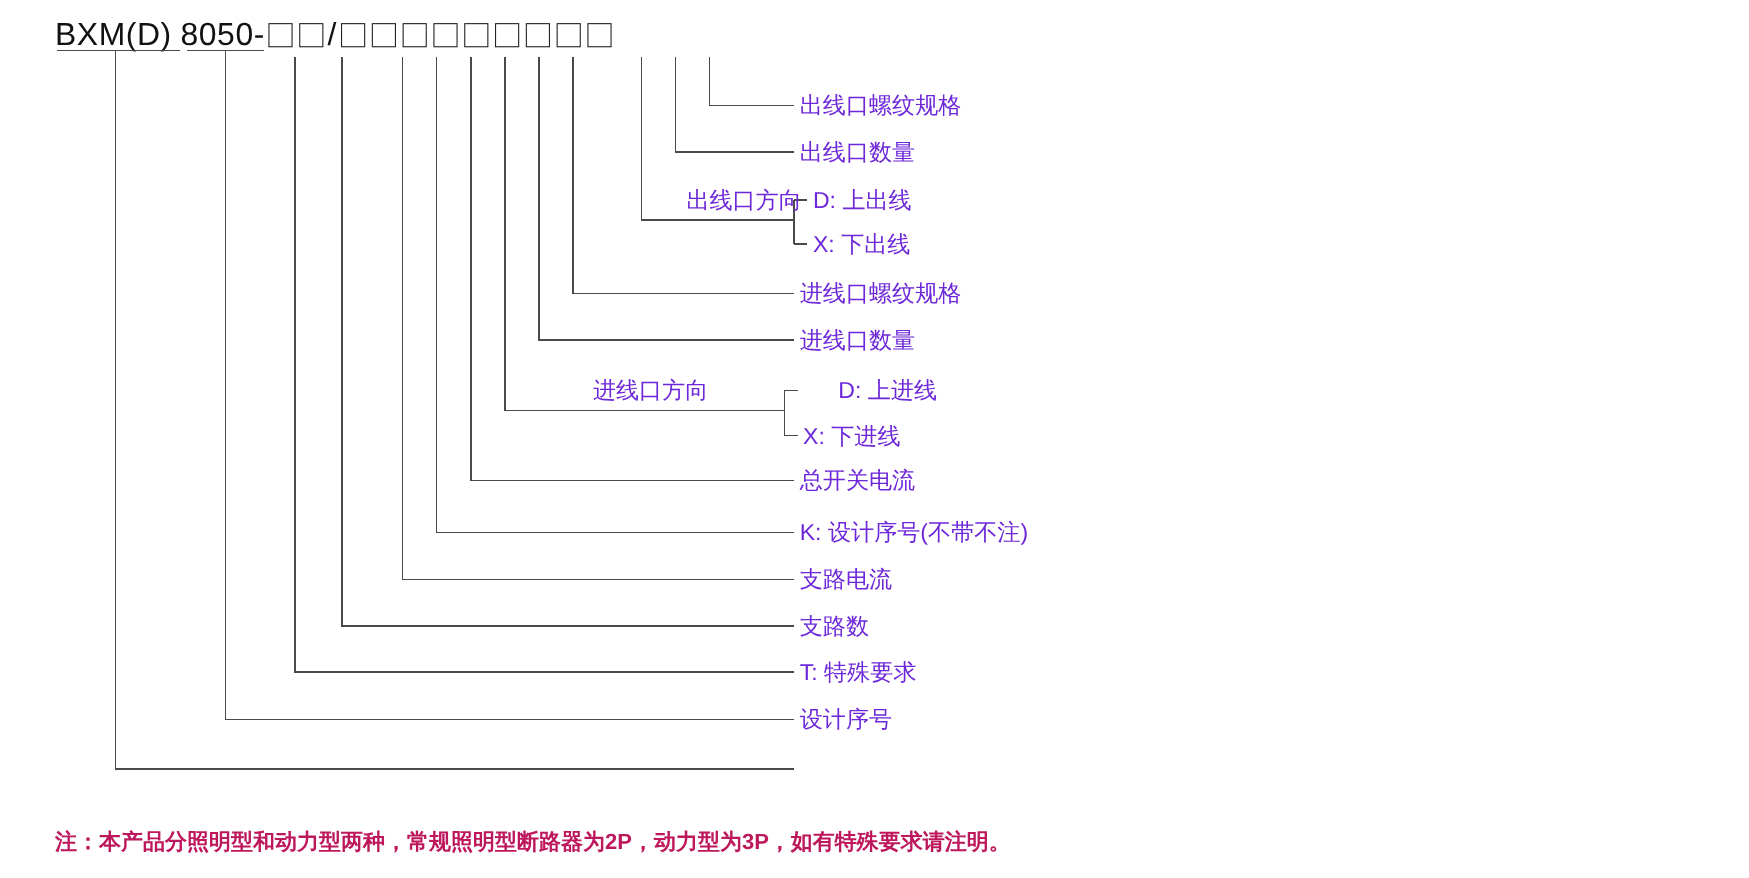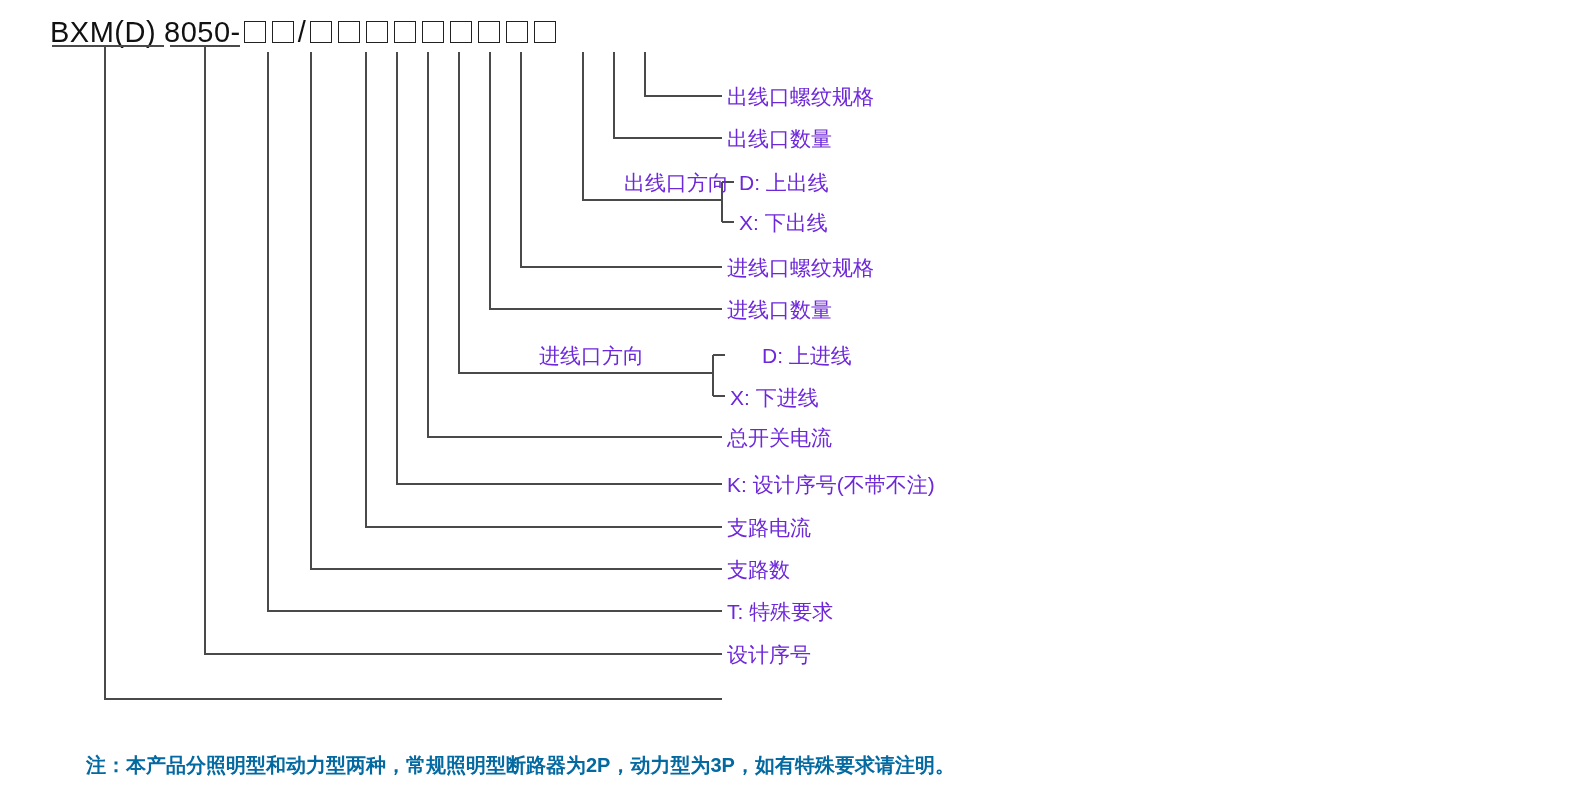--- a/index.html
+++ b/index.html
@@ -63,24 +63,23 @@
     font-size: 21px;
     color: #6d28d9;
     white-space: nowrap;
     line-height: 1;
   }
   .note {
     position: absolute;
     left: 50px;
     top: 752px;
     font-size: 20px;
-    color: #0369a1;
+    color: #be185d;
     white-space: nowrap;
     font-weight: bold;
-    margin-left: 36px;
   }
 </style>
 </head>
 <body>
 
 <div id="stage">
 
   <div class="code-row">
     <span class="code-text">BXM(D)</span>
     <span style="width:8px"></span>
@@ -142,21 +141,21 @@
   <div class="label" style="left:727px; top:86px;">出线口螺纹规格</div>
   <div class="label" style="left:727px; top:128px;">出线口数量</div>
   <div class="label" style="left:578px; top:172px;margin-left:46px;">出线口方向</div>
   <div class="label" style="left:739px; top:172px;">D: 上出线</div>
   <div class="label" style="left:739px; top:212px;">X: 下出线</div>
   <div class="label" style="left:727px; top:257px;">进线口螺纹规格</div>
   <div class="label" style="left:727px; top:299px;">进线口数量</div>
   <div class="label" style="left:539px; top:345px;">进线口方向</div>
   <div class="label" style="left:730px; top:345px;margin-left:32px;">D: 上进线</div>
   <div class="label" style="left:730px; top:387px;">X: 下进线</div>
-  <div class="label" style="left:727px; top:427px;">总开关电流</div>
+  <div class="label" style="left:727px; top:427px;font-family:Liberation Serif, serif;">总开关电流</div>
   <div class="label" style="left:727px; top:474px;">K: 设计序号(不带不注)</div>
   <div class="label" style="left:727px; top:517px;">支路电流</div>
   <div class="label" style="left:727px; top:559px;">支路数</div>
   <div class="label" style="left:727px; top:601px;">T: 特殊要求</div>
   <div class="label" style="left:727px; top:644px;">设计序号</div>
 
   <div class="note">注：本产品分照明型和动力型两种，常规照明型断路器为2P，动力型为3P，如有特殊要求请注明。</div>
 
 </div>
 

